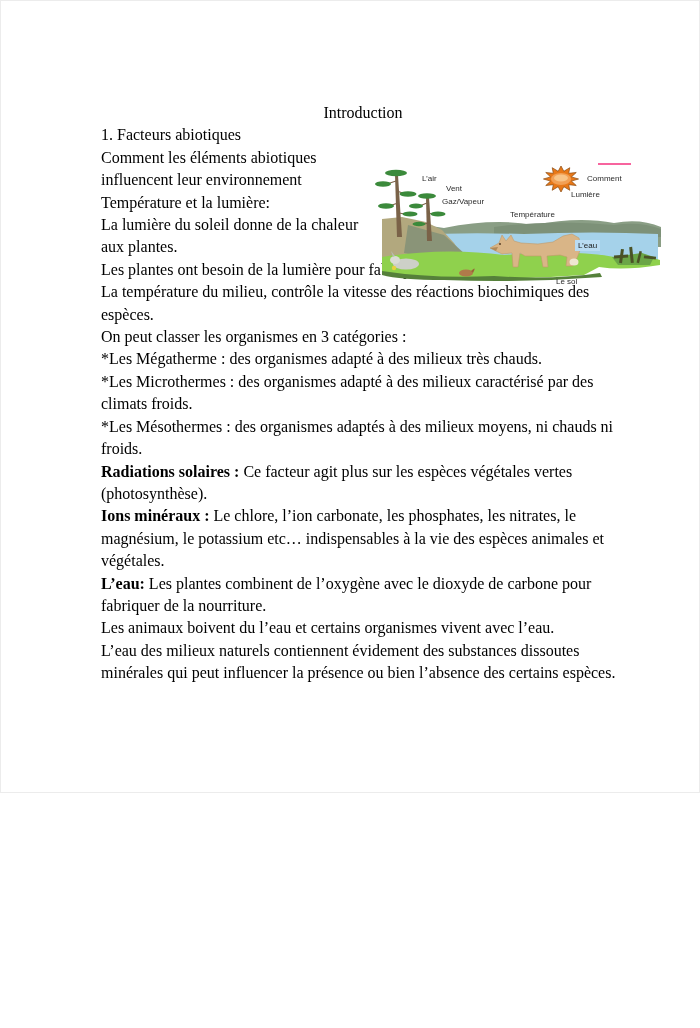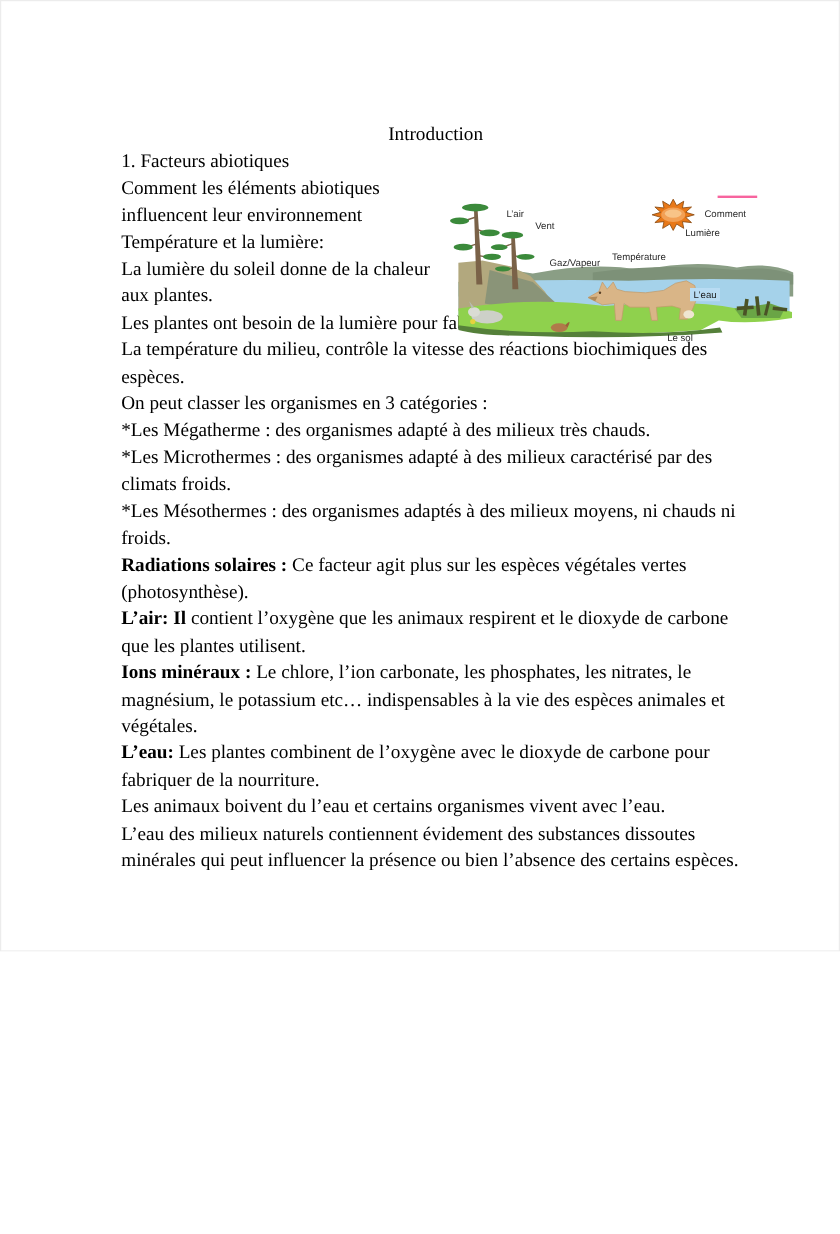--- a/index.html
+++ b/index.html
@@ -99,24 +99,20 @@
       <span class="ln">climats froids.</span>
       <span class="ln">*Les Mésothermes : des organismes adaptés à des milieux moyens, ni chauds ni</span>
       <span class="ln">froids.</span>
     </p>
 
     <p class="block">
       <span class="b">Radiations solaires :</span><span> Ce facteur agit plus sur  les espèces végétales vertes</span><br>
       <span>(photosynthèse).</span>
     </p>
 
-    <p class="block">
-      <span class="b">L’air: Il</span><span> contient l’oxygène que les animaux respirent et le dioxyde de carbone</span><br>
-      <span>que les plantes utilisent.</span>
-    </p>
 
     <p class="block">
       <span class="b">Ions minéraux :</span><span> Le chlore, l’ion carbonate, les phosphates, les nitrates, le</span><br>
       <span>magnésium, le potassium etc… indispensables à la vie des espèces animales et</span><br>
       <span>végétales.</span>
     </p>
 
     <p class="block">
       <span class="b">L’eau:</span><span> Les plantes combinent de l’oxygène avec le dioxyde de carbone pour</span><br>
       <span>fabriquer de la nourriture.</span>
@@ -197,21 +193,21 @@
         <polygon transform="scale(1.35,1)" points="13,0 7.7,2.1 11.3,6.5 5.7,5.7 6.5,11.3 2.1,7.7 0,13 -2.1,7.7 -6.5,11.3 -5.7,5.7 -11.3,6.5 -7.7,2.1 -13,0 -7.7,-2.1 -11.3,-6.5 -5.7,-5.7 -6.5,-11.3 -2.1,-7.7 0,-13 2.1,-7.7 6.5,-11.3 5.7,-5.7 11.3,-6.5 7.7,-2.1" fill="#e87818" stroke="#8a4a10" stroke-width="0.6"></polygon>
         <ellipse cx="0" cy="0" rx="10" ry="6" fill="#f2a055"></ellipse>
         <ellipse cx="0" cy="-1" rx="7" ry="3.5" fill="#f8c488"></ellipse>
       </g>
     </svg>
 
     <div class="accent-line"></div>
 
     <span class="lbl" style="left:48px; top:13px;">L’air</span>
     <span class="lbl" style="left:72px; top:23px;">Vent</span>
-    <span class="lbl" style="left:84px; top:36px;margin-top:18px;">Gaz/Vapeur</span>
+    <span class="lbl" style="left:68px; top:36px;">Gaz/Vapeur</span>
     <span class="lbl" style="left:136px; top:49px;">Température</span>
     <span class="lbl" style="left:213px; top:13px;">Comment</span>
     <span class="lbl" style="left:197px; top:29px;">Lumière</span>
     <span class="lbl lbl-eau" style="left:201px; top:79px;">L’eau</span>
     <span class="lbl" style="left:182px; top:116px;">Le sol</span>
   </div>
 
   <div class="pagenum">6</div>
 
 </div>

